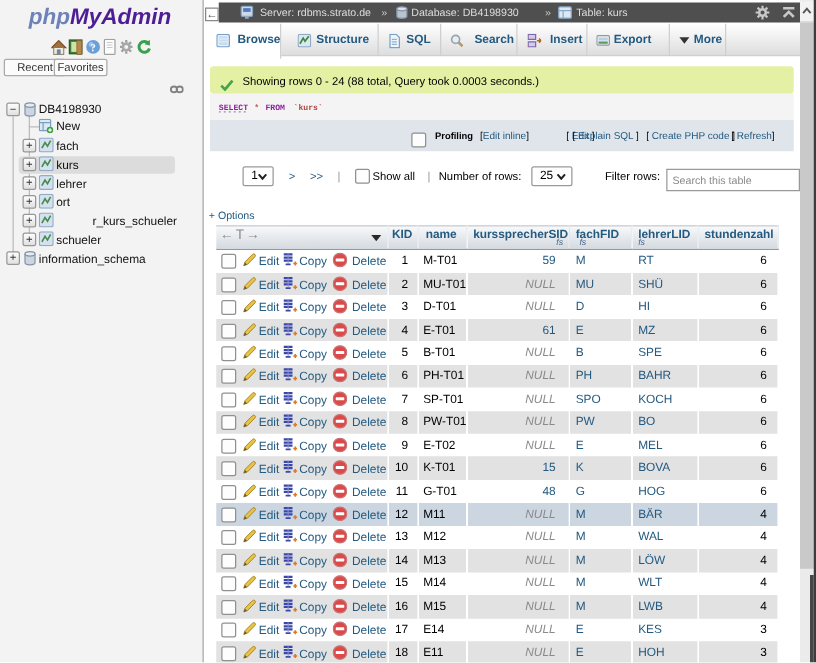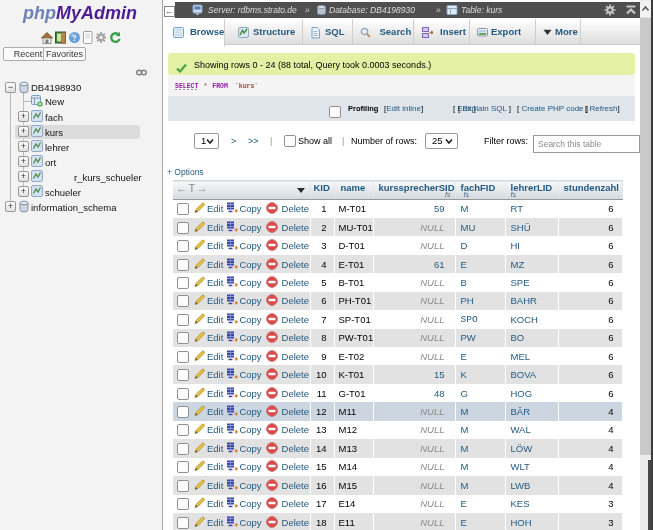--- a/index.html
+++ b/index.html
@@ -24,21 +24,21 @@
 
 
 #sb-track { left:640px; top:0; width:12px; height:530px; background:#ebebeb; }
 #sb-up { left:640px; top:1px; width:11px; height:16px; background:#f2f2f2; }
 #sb-thumb { left:640px; top:17px; width:11px; height:438px; background:#c9c9c9; border-top:1px solid #e0e0e0;}
 #winedge { left:651px; top:0; width:2px; height:530px; background:#3c3c3c; }
 #winedge2 { left:648px; top:460px; width:3px; height:70px; background:#474747; }
 
 
 #darkbar { left:175px; top:2px; width:465px; height:16px; background:#4f4f4f; color:#dedede; font-size:8.5px; }
-#darkbar span { position:absolute; top:0; line-height:16px; white-space:nowrap;font-style:italic; }
+#darkbar span { position:absolute; top:0; line-height:16px; white-space:nowrap; }
 #darkbar svg { position:absolute; top:2px; }
 #backbtn { left:164px; top:6px; width:11px; height:11px; background:#fff; border:1px solid #888;
   color:#555; font-size:9px; line-height:9px; text-align:center; }
 #gearico { left:604px; top:4px; }
 #collico { left:625px; top:5px; }
 
 
 #tabbar { left:164px; top:19px; width:476px; height:26px;
   background:linear-gradient(#ffffff,#dddddd); border-bottom:1px solid #cfcfcf; }
 .tab { position:absolute; top:0; height:25px; border-right:1px solid #cfcfcf; }
@@ -526,21 +526,21 @@
                 <path d="M8.6 8.8 h3.2 M10.2 7.2 v3.2" stroke="#e07820" stroke-width="1.3"></path>
                 <path d="M4.5 1 v8" stroke="#8890d8" stroke-width="0.8"></path>
               </svg></span><span class="act" style="margin-left:1px;">Copy</span><span style="margin-left:4px;"><svg width="12" height="12" class="ico">
                 <circle cx="6" cy="6" r="5.3" fill="#dd4848" stroke="#b02828"></circle>
                 <circle cx="6" cy="6" r="5.3" fill="none" stroke="rgba(255,255,255,0.35)" stroke-width="1"></circle>
                 <rect x="2.6" y="4.8" width="6.8" height="2.4" rx="0.5" fill="#fff"></rect>
               </svg></span><span class="act" style="margin-left:4px;">Delete</span></td>
           <td class="r" style="padding-right:7px;">7</td>
           <td style="padding-left:4px;">SP-T01</td>
           <td class="r nul" style="padding-right:10px;">NULL</td>
-          <td class="lnk" style="padding-left:5px;font-family:Liberation Mono, monospace;">SPO</td>
+          <td class="lnk" style="padding-left:5px;">SPO</td>
           <td class="lnk" style="padding-left:5px;">KOCH</td>
           <td class="r" style="padding-right:8px;">6</td>
         </tr>
         <tr class="even">
           <td><span style="margin-left:4px;"><input type="checkbox" class="cb" style=""></span><span style="margin-left:4px;"><svg width="13" height="12" class="ico">
                 <path d="M2 10.5 L3 7.5 L9 1.5 a1.3 1.3 0 0 1 1.9 1.9 L5 9.5 Z" fill="#e9c343" stroke="#a8862a" stroke-width="0.8"></path>
                 <path d="M2 10.5 L3 8 L4.5 9.5 Z" fill="#555"></path>
               </svg></span><span class="act" style="margin-left:1px;">Edit</span><span style="margin-left:3px;"><svg width="12" height="12" class="ico">
                 <path d="M1 1.5 h7 M1 4 h7 M1 6.5 h7" stroke="#3a46a8" stroke-width="1.8"></path>
                 <path d="M2.5 9.5 h4" stroke="#3a46a8" stroke-width="1.4"></path>

